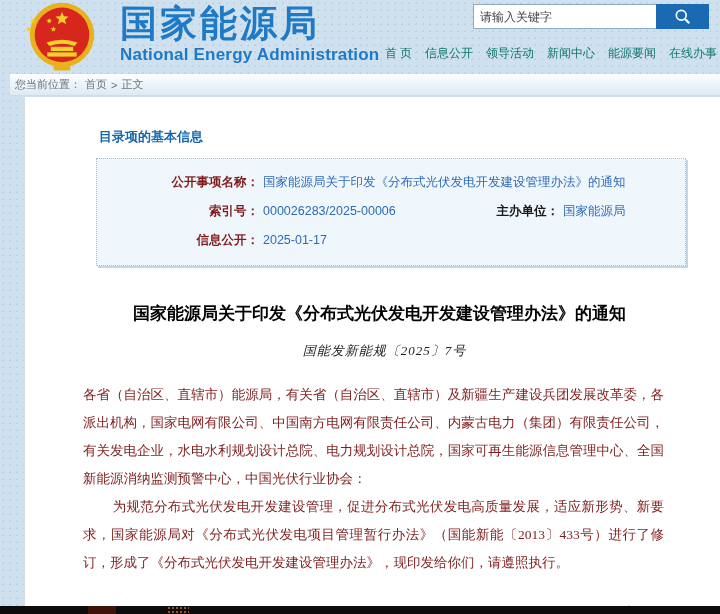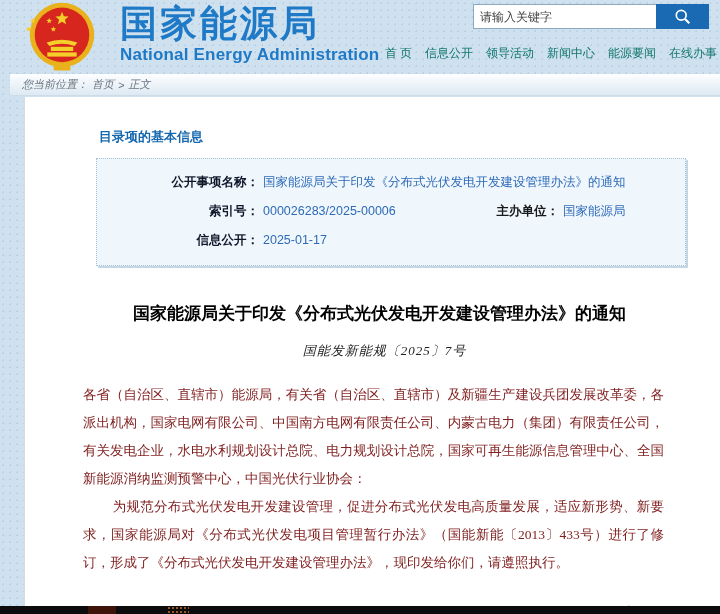--- a/index.html
+++ b/index.html
@@ -35,42 +35,42 @@
   }
 
   .nav { position:absolute; top:45px; right:3px; display:flex; gap:13px; }
   .nav-item { font-size:12px; color:#0f766e; cursor:pointer; white-space:nowrap; text-decoration:none;font-family:Liberation Serif, serif; }
 
   
   .breadcrumb-bar {
     position:absolute; top:74px; left:10px; width:710px; height:22px;
     background:linear-gradient(#fdfeff, #dde9f3);
     border-bottom:1px solid #cddce9;
-    display:flex; align-items:center; padding-left:12px;
-    font-size:11px; color:#68737e;font-style:italic;
+    display:flex; align-items:center; padding-left:5px;
+    font-size:11px; color:#68737e;
   }
   .breadcrumb-bar span { margin-right:4px; }
   .crumb-link { cursor:pointer; }
 
   
   .panel {
     position:absolute; top:97px; left:24px; width:710px; height:509px;
     background:#ffffff; border-left:1px solid #d4dde4;
   }
 
   .info-heading { margin:31px 0 0 74px; font-size:13px; font-weight:bold; color:#1668ae; }
 
   .info-box {
     margin:12px 0 0 71px; width:590px;
     background:#eff7fd; border:1px dotted #a3c3d6;
     box-shadow:2px 2px 0 #c3d6e4;
     padding:9px 0 10px 0; font-size:12.5px;
   }
   .info-row { display:flex; line-height:29px; }
-  .info-label { width:162px; text-align:right; color:#0f172a; font-weight:bold; flex:0 0 auto; }
+  .info-label { width:162px; text-align:right; color:#7f1d1d; font-weight:bold; flex:0 0 auto; }
   .info-value { color:#2e6ab8; padding-left:4px; }
   .info-value.col { width:210px; flex:0 0 auto; }
   .org-label { width:90px; text-align:right; color:#1a1a1a; font-weight:bold; flex:0 0 auto; }
 
   
   .doc-title {
     margin-top:36px; text-align:center;
     font-family:"Liberation Serif","DejaVu Serif",serif;
     font-size:17px; font-weight:bold; color:#000;
   }

